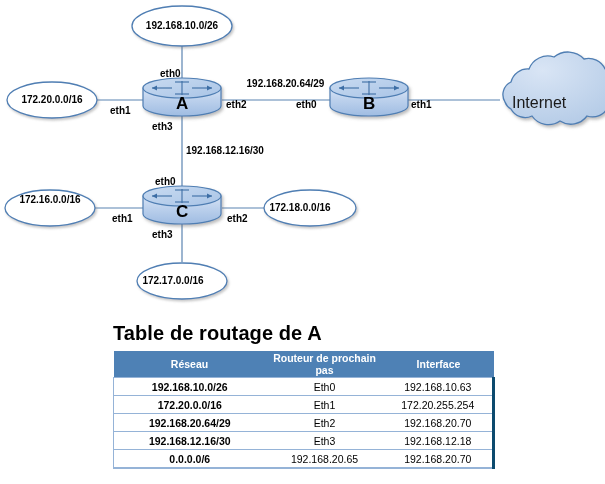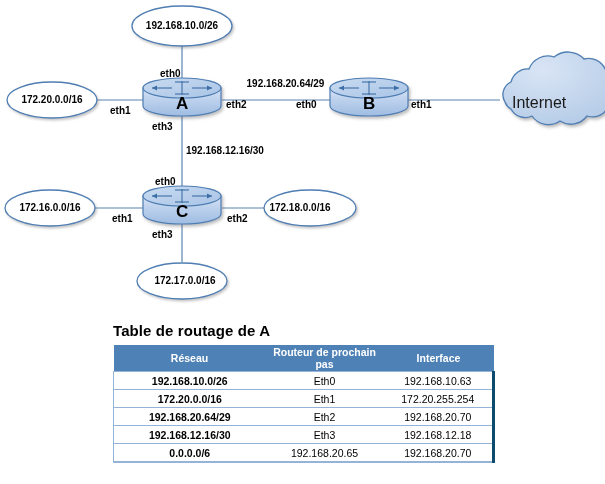--- a/index.html
+++ b/index.html
@@ -44,21 +44,21 @@
   .cloudTxt{
     position:absolute;
     font-size:16px;
     color:#1a1a1a;
     white-space:nowrap;
   }
 
   
   #tablewrap{position:absolute;left:113px;top:322px;width:380px;}
   #tbl-title{
-    font-size:15px;
+    font-size:20px;
     font-weight:bold;
     color:#000000;
     margin:0 0 6px 0;
     letter-spacing:.1px;
   }
   table.rt{
     border-collapse:collapse;
     width:380px;
     table-layout:fixed;
     font-size:10.5px;
@@ -207,23 +207,23 @@
         </g>
         <g fill="#3D6EA5">
           <polygon points="152,196 157,193.5 157,198.5"></polygon>
           <polygon points="212,196 207,193.5 207,198.5"></polygon>
         </g>
       </g>
     </svg>
 
     <div class="netlbl" style="left:132px;top:20px;width:100px;">192.168.10.0/26</div>
     <div class="netlbl" style="left:7px;top:94px;width:90px;">172.20.0.0/16</div>
-    <div class="netlbl" style="left:5px;top:202px;width:90px;">172.16.0.0/16</div>
+    <div class="netlbl" style="left:5px;top:194px;width:90px;">172.16.0.0/16</div>
     <div class="netlbl" style="left:264px;top:202px;width:72px;">172.18.0.0/16</div>
-    <div class="netlbl" style="left:140px;top:275px;width:90px;">172.17.0.0/16</div>
+    <div class="netlbl" style="left:128px;top:275px;width:90px;">172.17.0.0/16</div>
 
     <div class="netlbl" style="left:233px;top:78px;width:105px;">192.168.20.64/29</div>
     <div class="netlbl" style="left:186px;top:145px;width:105px;text-align:left;">192.168.12.16/30</div>
 
     <div class="routerName" style="left:176px;top:95px;">A</div>
     <div class="routerName" style="left:363px;top:95px;">B</div>
     <div class="routerName" style="left:176px;top:203px;">C</div>
 
     <div class="cloudTxt" style="left:512px;top:94px;">Internet</div>
 

